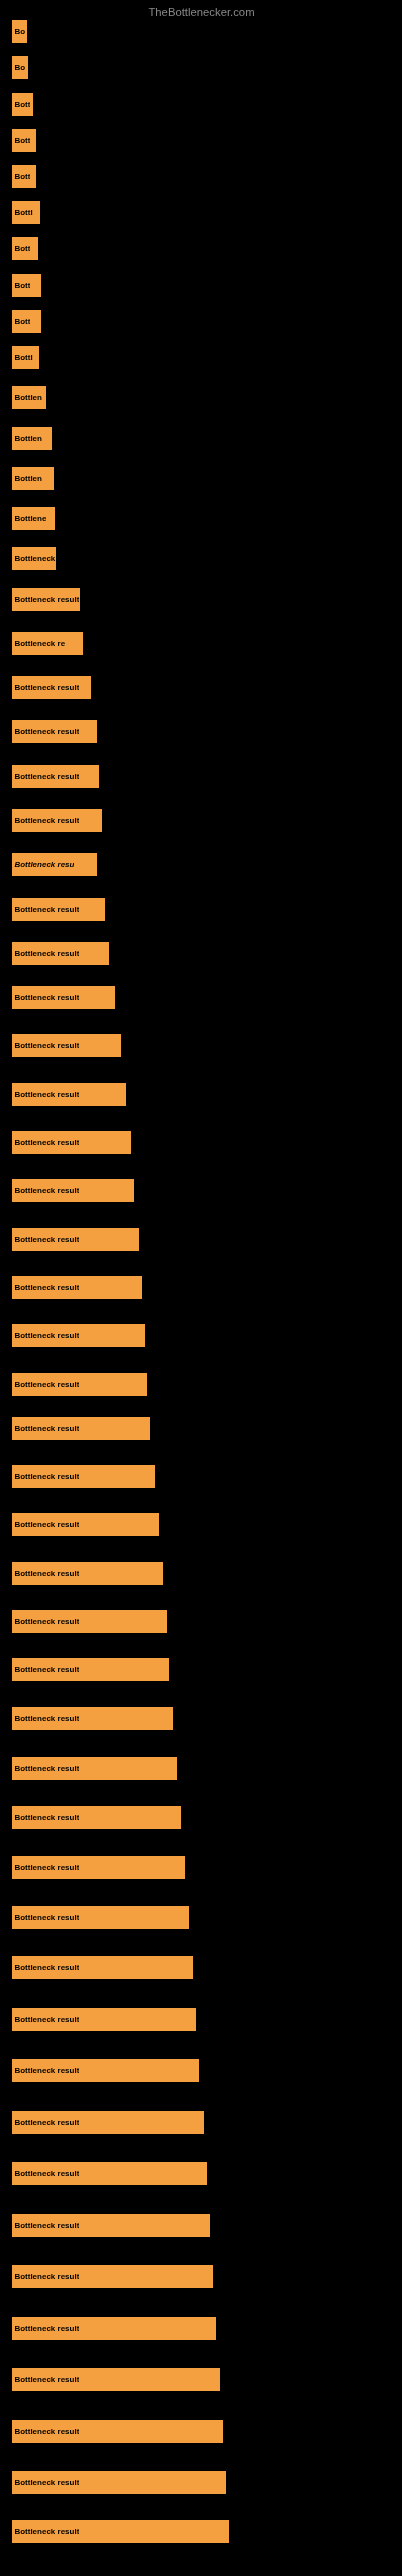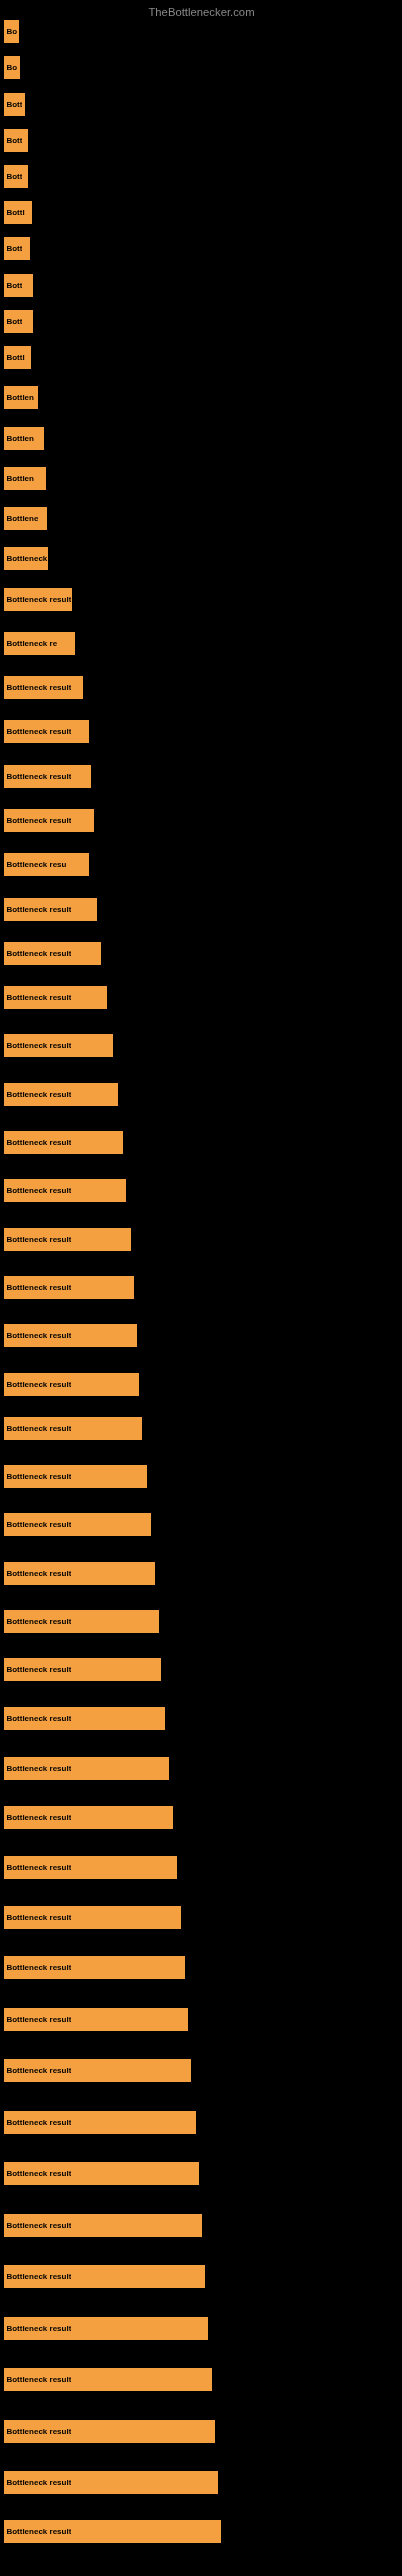--- a/index.html
+++ b/index.html
@@ -23,21 +23,21 @@
       text-align: center;
       padding: 6.4px 0 3.2px 0;
       position: absolute;
       top: 0;
       left: 0;
       right: 0;
     }
 
     .bar-container {
       position: absolute;
-      left: 4px;
+      left: 12px;
       display: flex;
       align-items: center;
     }
 
     .bar {
       background-color: #F5A040;
       height: 22.5px;
       display: flex;
       align-items: center;
       padding-left: 2.4px;
@@ -156,21 +156,21 @@
     <div class="bar-container" style="top: 765px;">
       <div class="bar" style="width: 87px;">
         <span class="bar-label">Bottleneck result</span>
       </div>
     </div>
     <div class="bar-container" style="top: 809px;">
       <div class="bar" style="width: 90px;">
         <span class="bar-label">Bottleneck result</span>
       </div>
     </div>
-    <div class="bar-container" style="top: 853px;">
+    <div class="bar-container" style="top: 853px; font-style: italic;">
       <div class="bar" style="width: 85px;">
         <span class="bar-label">Bottleneck resu</span>
       </div>
     </div>
     <div class="bar-container" style="top: 898px;">
       <div class="bar" style="width: 93px;">
         <span class="bar-label">Bottleneck result</span>
       </div>
     </div>
     <div class="bar-container" style="top: 942px;">

